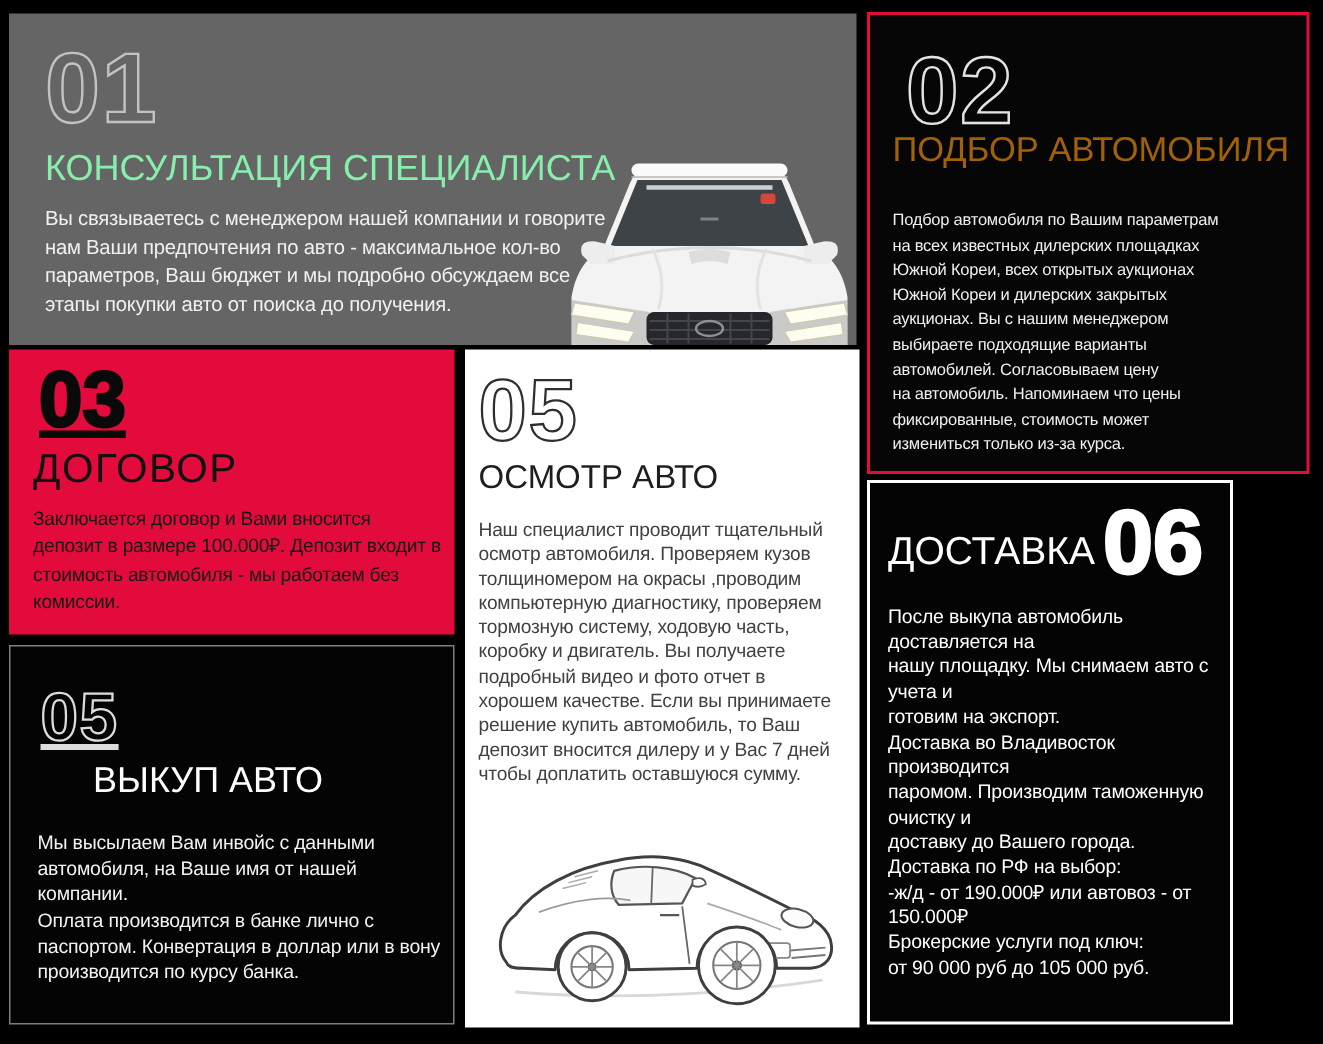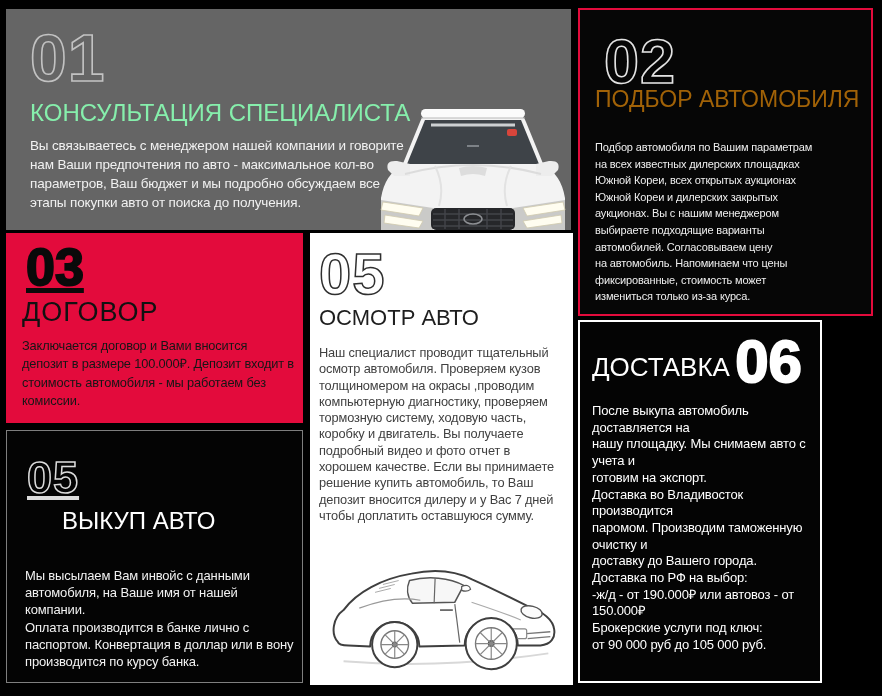--- a/index.html
+++ b/index.html
@@ -34,21 +34,21 @@
   .card3 .title{left:16px;top:64px;font-size:27px;color:#111111;letter-spacing:1px;}
   .card4 .title{left:9px;top:72px;font-size:22px;color:#1e1e1e;}
   .card5 .title{left:18px;top:76px;font-size:24px;color:#ffffff;margin-left:37px;}
   .card6 .title{left:12px;top:30px;font-size:26px;color:#ffffff;}
 
   .body{position:absolute;white-space:pre-line;letter-spacing:-0.15px;}
   .card1 .body{left:24px;top:127px;width:408px;font-size:13.5px;line-height:19px;color:#f1f1f1;z-index:2;}
   .card2 .body{left:15px;top:129px;right:4px;font-size:11px;line-height:16.6px;color:#efefef;}
   .card3 .body{left:16px;top:104px;right:3px;font-size:12.8px;line-height:18.3px;color:#161616;}
   .card4 .body{left:9px;top:112px;right:3px;font-size:12.8px;line-height:16.3px;color:#414141;}
-  .card5 .body{left:18px;top:122px;right:4px;font-size:13px;line-height:17.2px;color:#f2f2f2;margin-top:14px;}
+  .card5 .body{left:18px;top:122px;right:4px;font-size:13px;line-height:17.2px;color:#f2f2f2;}
   .card6 .body{left:12px;top:81px;right:3px;font-size:13px;line-height:16.7px;color:#ffffff;}
 
   .suv{position:absolute;right:0;bottom:0;width:196px;height:124px;z-index:1;}
   .sketch{position:absolute;left:12px;top:318px;width:240px;height:128px;}
 </style>
 </head>
 <body>
 
 <div id="canvas">
 

